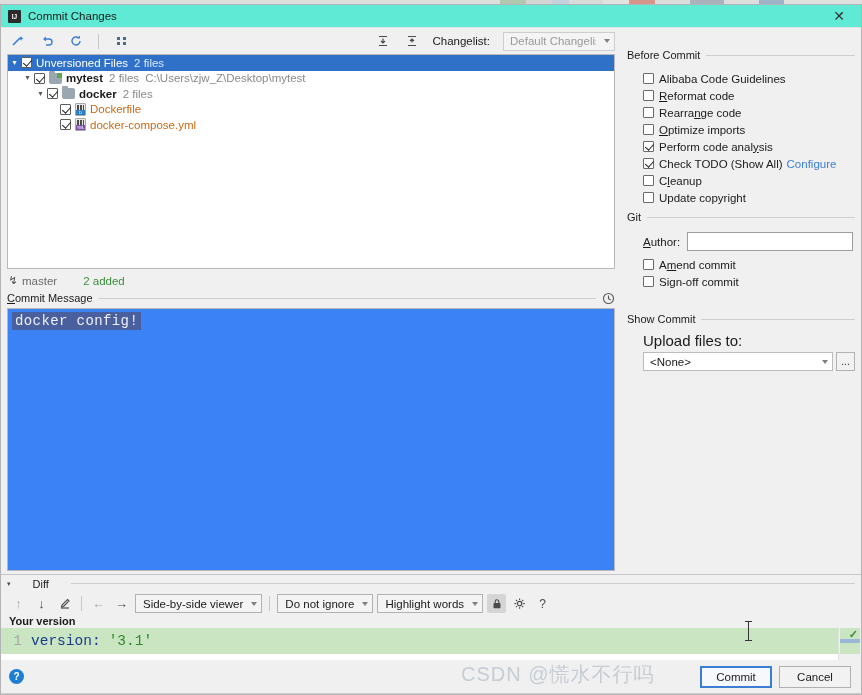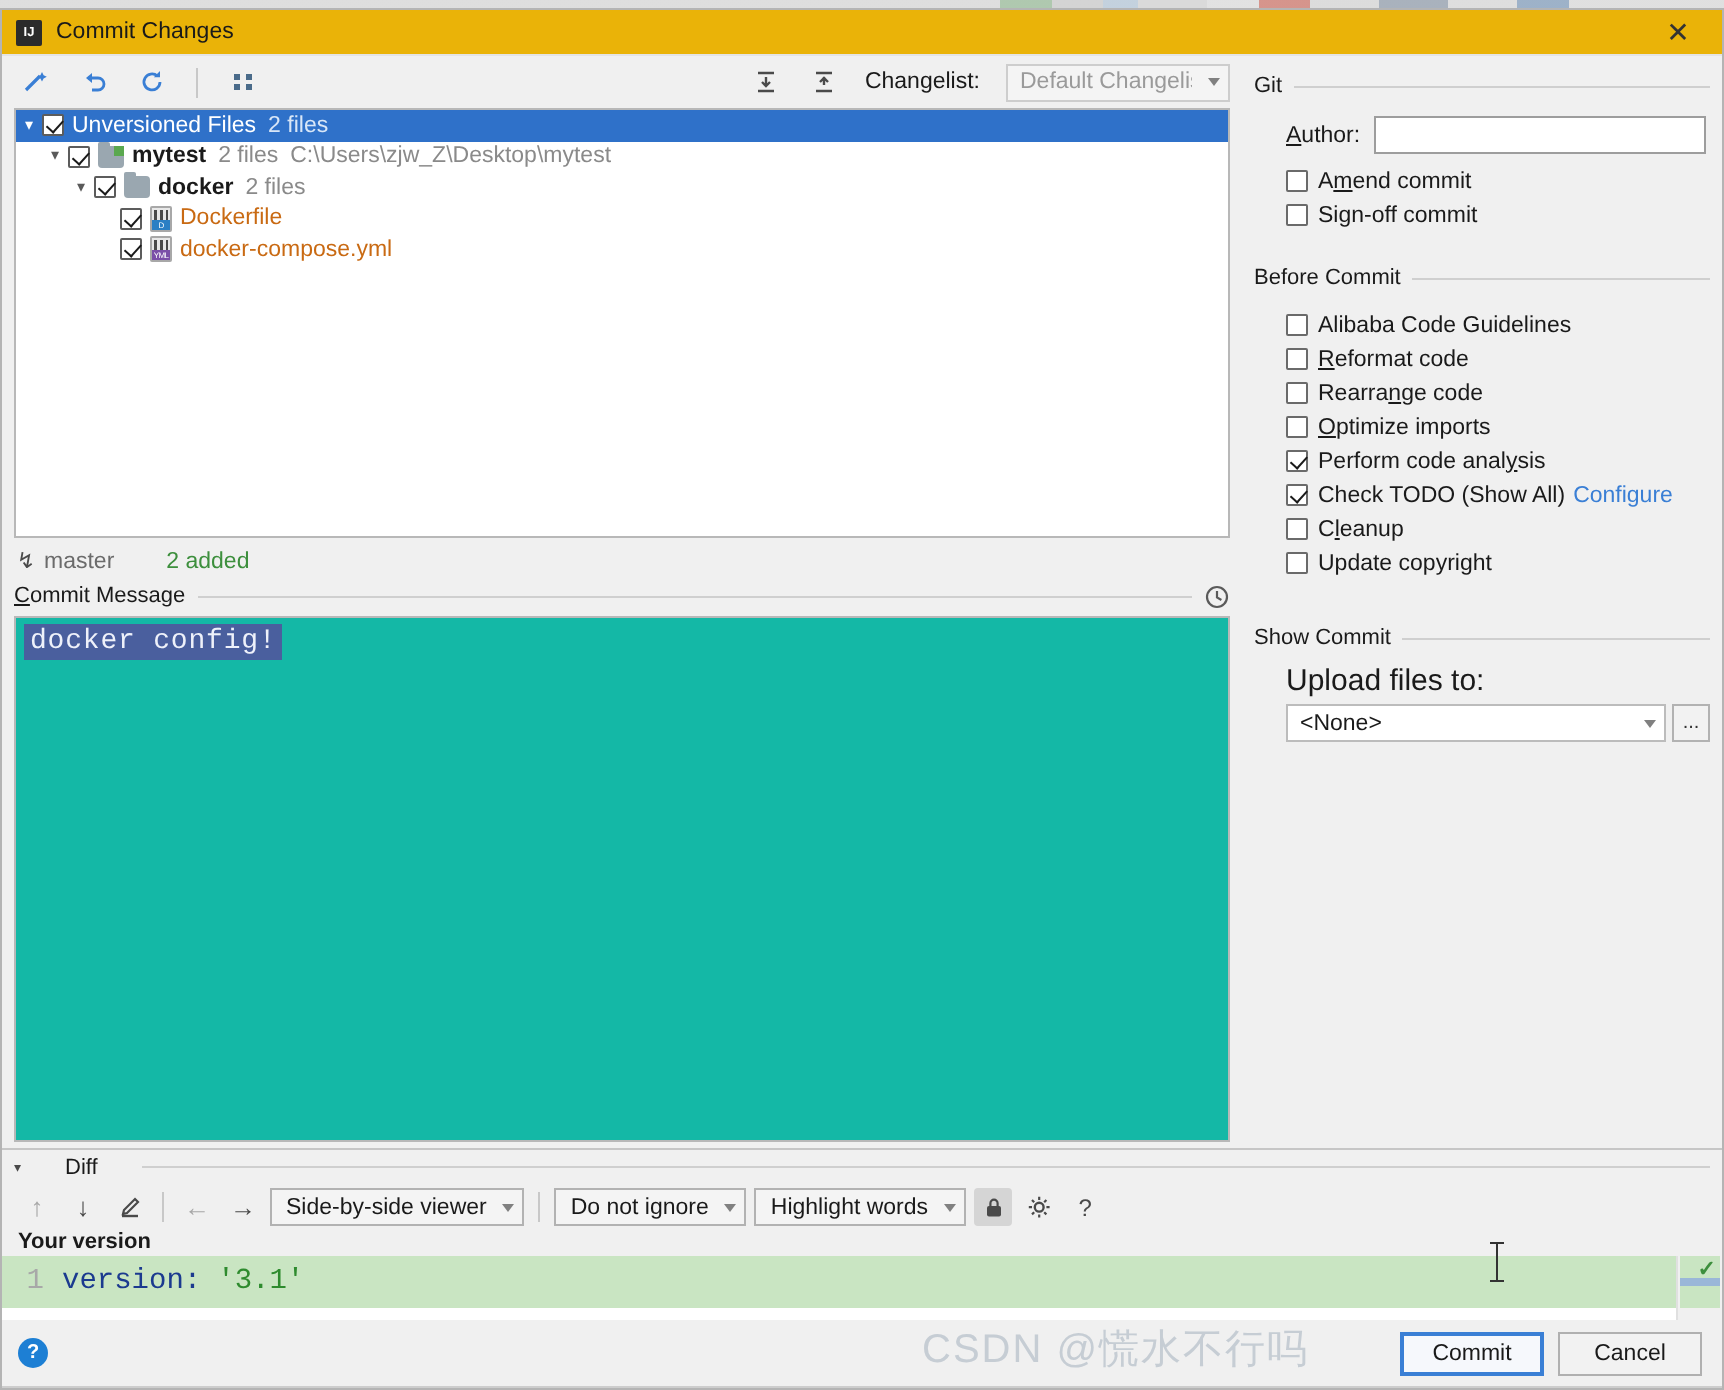--- a/index.html
+++ b/index.html
@@ -27,21 +27,21 @@
 
   
   .window {
     position: absolute; left: 0; top: 4px;
     width: 862px; height: 691px;
     background: #f0f0f0;
     border: 1px solid #b4b4b4;
     display: flex; flex-direction: column;
   }
   .titlebar {
-    height: 23px; background: #eab308;
+    height: 23px; background: #5eead4;
     display: flex; align-items: center;
     padding: 0 0 0 7px; flex: none;
     border-bottom: 1px solid #e4e4e4;
   }
   .title-ico {
     width: 13px; height: 13px; margin-right: 7px;
     background: #2b2b2b; border-radius: 1px;
     position: relative; flex: none;
   }
   .title-ico::after {
@@ -161,21 +161,21 @@
   
   .section-head {
     display: flex; align-items: center; gap: 6px;
     padding: 0 6px; height: 16px; flex: none; font-size: 11px;
   }
   .section-head .ttl { white-space: nowrap; }
   .section-head .ttl u { text-decoration: underline; }
   .section-head .rule { flex: 1; height: 1px; background: #cfcfcf; }
   .clock-ico { width: 13px; height: 13px; flex: none; }
   .msgbox {
-    margin: 2px 6px 0 6px; border: 1px solid #b8b8b8; background: #14b8a6;
+    margin: 2px 6px 0 6px; border: 1px solid #b8b8b8; background: #3b82f6;
     height: 263px; flex: none; padding: 3px 4px; overflow: hidden;
   }
   .msg-text {
     font-family: "Liberation Mono", monospace; font-size: 14px;
     background: #4a5f9e; color: #eef1fa; display: inline-block;
     padding: 1px 3px; letter-spacing: .4px;
   }
 
   
   .grp { margin-top: 2px; }
@@ -435,78 +435,78 @@
           </svg>
         </span>
       </div>
       <div class="msgbox">
         <span class="msg-text">docker config!</span>
       </div>
     </div>
 
     <div class="right">
 
+      <div class="grp" style="margin-top:14px">
+        <div class="grp-head">
+          <span class="gt">Before Commit</span>
+          <span class="rule"></span>
+        </div>
+        <div style="margin-top:6px">
+          <div class="chk-row">
+            <span class="chk"></span>
+            <span>Alibaba Code Guidelines</span>
+          </div>
+          <div class="chk-row">
+            <span class="chk"></span>
+            <span><u>R</u>eformat code</span>
+          </div>
+          <div class="chk-row">
+            <span class="chk"></span>
+            <span>Rearra<u>n</u>ge code</span>
+          </div>
+          <div class="chk-row">
+            <span class="chk"></span>
+            <span><u>O</u>ptimize imports</span>
+          </div>
+          <div class="chk-row">
+            <span class="chk on"></span>
+            <span>Perform code anal<u>y</u>sis</span>
+          </div>
+          <div class="chk-row">
+            <span class="chk on"></span>
+            <span>Check TODO (Show All)</span>
+            <span class="link">Configure</span>
+          </div>
+          <div class="chk-row">
+            <span class="chk"></span>
+            <span>C<u>l</u>eanup</span>
+          </div>
+          <div class="chk-row">
+            <span class="chk"></span>
+            <span>Update copyright</span>
+          </div>
+        </div>
+      </div>
+
       <div class="grp">
         <div class="grp-head">
           <span class="gt">Git</span>
           <span class="rule"></span>
         </div>
         <div class="field-row">
           <label><u>A</u>uthor:</label>
           <span class="txtinput"></span>
         </div>
         <div class="chk-row" style="margin-top:5px">
           <span class="chk"></span>
           <span>A<u>m</u>end commit</span>
         </div>
         <div class="chk-row">
           <span class="chk"></span>
           <span>Si<u>g</u>n-off commit</span>
-        </div>
-      </div>
-
-      <div class="grp" style="margin-top:14px">
-        <div class="grp-head">
-          <span class="gt">Before Commit</span>
-          <span class="rule"></span>
-        </div>
-        <div style="margin-top:6px">
-          <div class="chk-row">
-            <span class="chk"></span>
-            <span>Alibaba Code Guidelines</span>
-          </div>
-          <div class="chk-row">
-            <span class="chk"></span>
-            <span><u>R</u>eformat code</span>
-          </div>
-          <div class="chk-row">
-            <span class="chk"></span>
-            <span>Rearra<u>n</u>ge code</span>
-          </div>
-          <div class="chk-row">
-            <span class="chk"></span>
-            <span><u>O</u>ptimize imports</span>
-          </div>
-          <div class="chk-row">
-            <span class="chk on"></span>
-            <span>Perform code anal<u>y</u>sis</span>
-          </div>
-          <div class="chk-row">
-            <span class="chk on"></span>
-            <span>Check TODO (Show All)</span>
-            <span class="link">Configure</span>
-          </div>
-          <div class="chk-row">
-            <span class="chk"></span>
-            <span>C<u>l</u>eanup</span>
-          </div>
-          <div class="chk-row">
-            <span class="chk"></span>
-            <span>Update copyright</span>
-          </div>
         </div>
       </div>
 
       <div class="grp" style="margin-top:20px">
         <div class="grp-head">
           <span class="gt">Show Commit</span>
           <span class="rule"></span>
         </div>
         <div class="upload-label">Upload files to:</div>
         <div class="upload-row">

